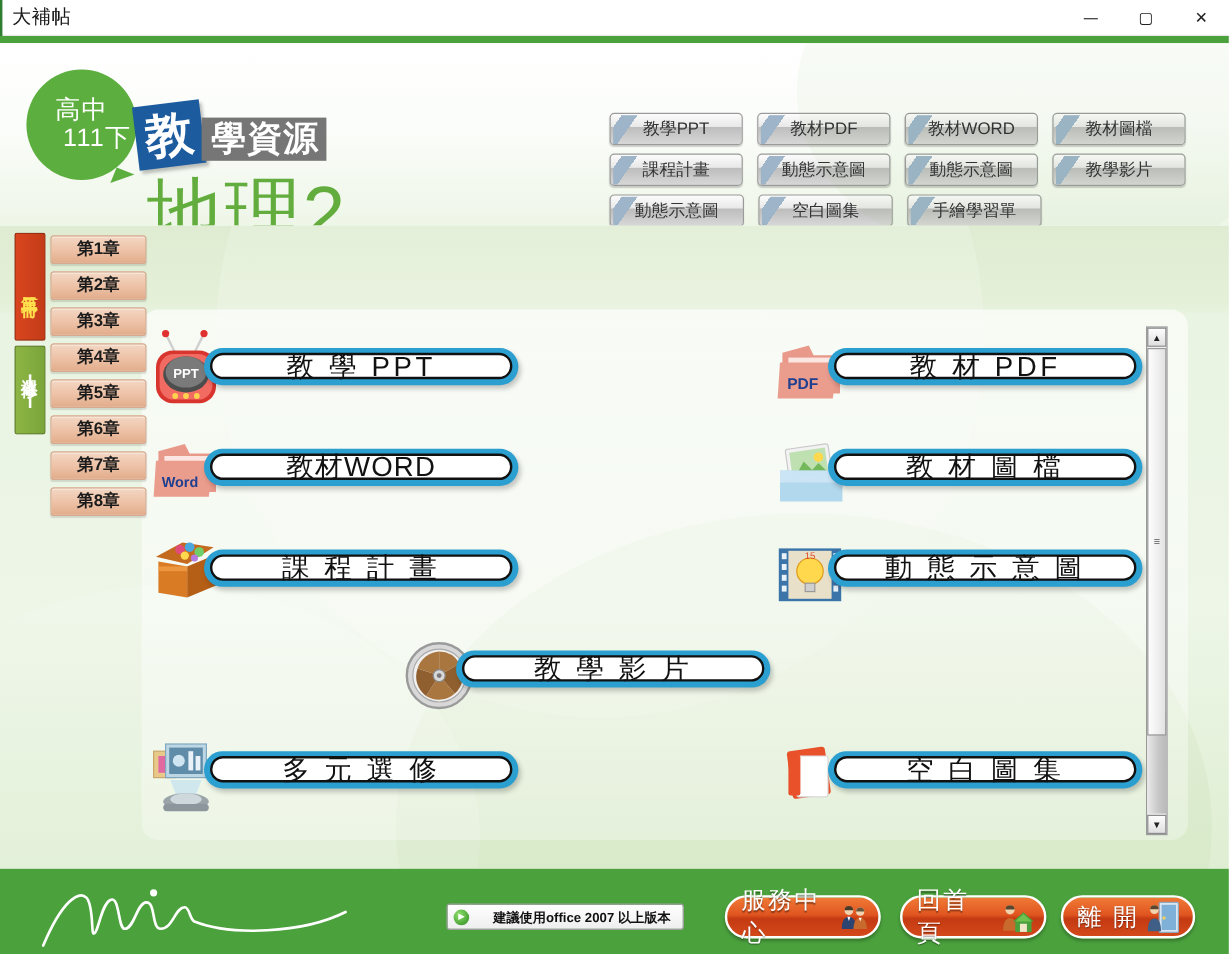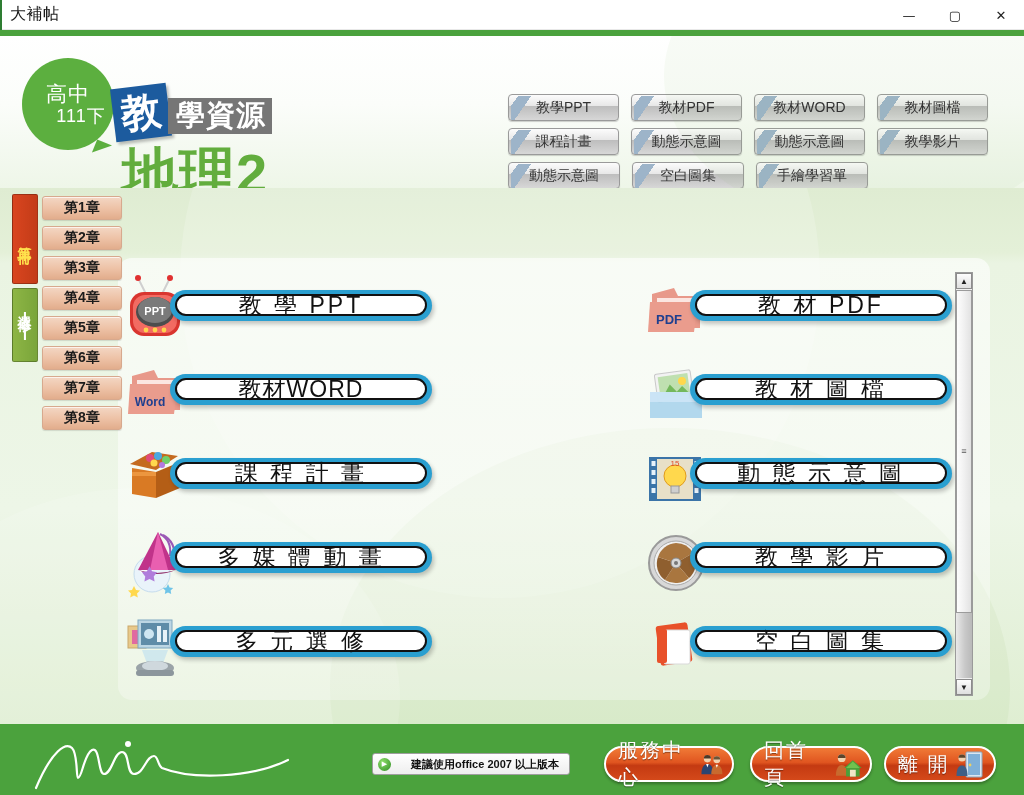--- a/index.html
+++ b/index.html
@@ -46,40 +46,40 @@
     position: absolute; left: 22px; top: 22px; width: 92px; height: 92px;
     border-radius: 50%; background: #5caf3f; color: #fff;
     display: flex; flex-direction: column; align-items: center; justify-content: center;
     line-height: 1.12; font-size: 21px; letter-spacing: 1px;
   }
   .bubble::after{
     content:""; position:absolute; right:4px; bottom:-6px;
     width:0;height:0;border-left:16px solid #5caf3f;
     border-bottom:14px solid transparent; transform: rotate(22deg);
   }
-  .bubble .l2{ font-size:18px;margin-left:26px; }
+  .bubble .l2{ font-size:21px;margin-left:26px; }
 
   .jiao {
     position: absolute; left: 113px; top: 50px; width: 56px; height: 53px;
     background: #1c5b9e; color: #fff; font-size: 40px; font-weight: bold;
     display:flex;align-items:center;justify-content:center;
     transform: rotate(-7deg);
     font-family:"DejaVu Serif","Liberation Serif",serif;
     box-shadow: 2px 3px 3px rgba(0,0,0,.25);
   }
   .ziyuan {
     position: absolute; left: 168px; top: 62px; height: 36px;
     background: #767676; color: #fff; font-size: 29px; font-weight: bold;
     padding: 0 6px 3px 8px; letter-spacing: 1px; line-height: 34px;
     font-family:"DejaVu Serif","Liberation Serif",serif;
   }
   .subject {
     position: absolute; left: 122px; top: 110px;
-    color: #62ad3d; font-size: 56px; letter-spacing: 1px; line-height: 1;
-    font-weight: bold;
+    color: #62ad3d; font-size: 64px; letter-spacing: 1px; line-height: 1;
+    font-weight: normal;
   }
 
   
   .hgrid { position: absolute; left: 508px; top: 58px; width: 480px; }
   .hrow { display: flex; gap: 12px; margin-bottom: 7px; }
   .hbtn {
     position: relative; width: 112px; height: 27px; border-radius: 4px;
     background: linear-gradient(180deg,#fcfcfc 0%,#e8e8e8 42%,#bdbdbd 44%,#d7d7d7 100%);
     border: 1px solid #9a9a9a;
     display: flex; align-items: center; justify-content: center;
@@ -435,39 +435,20 @@
             <text x="31" y="24" font-size="8" fill="#e04b2a" text-anchor="middle" font-family="Liberation Sans, sans-serif">15</text>
           </svg>
         </div>
         <div class="pill">
           <div class="inner">動 態 示 意 圖</div>
         </div>
       </div>
     </div>
 
     <div class="irow">
-      <div class="icell">
-        <div class="ico">
-          <svg viewBox="0 0 68 74">
-            <circle cx="28" cy="48" r="18" fill="#e9f3fa" stroke="#c5dced"></circle>
-            <circle cx="22" cy="42" r="7" fill="#ffffff" opacity=".75"></circle>
-            <path d="M34 6 L52 44 L14 44 Z" fill="#c0338a"></path>
-            <path d="M34 6 L44 44 L26 44 Z" fill="#e95fb0"></path>
-            <path d="M14 44 Q32 52 52 44 Q32 50 14 44 Z" fill="#8e2a66"></path>
-            <path d="M36 8 Q48 14 46 30" stroke="#9b59b6" stroke-width="2" fill="none"></path>
-            <path d="M39 9 Q52 16 50 32" stroke="#9b59b6" stroke-width="2" fill="none"></path>
-            <path d="M26 44 l3 6 l6 1 l-4 5 l1 6 l-6 -3 l-6 3 l1 -6 l-4 -5 l6 -1 Z" fill="#b07ddb" transform="translate(0,-4) scale(.85) translate(4,8)"></path>
-            <path d="M10 60 l2 4 l4 .6 l-3 3 l.8 4 l-3.8 -2 l-3.8 2 l.8 -4 l-3 -3 l4 -.6 Z" fill="#ffd84d"></path>
-            <path d="M44 58 l1.6 3.4 l3.6 .5 l-2.6 2.6 l.6 3.6 l-3.2 -1.7 l-3.2 1.7 l.6 -3.6 l-2.6 -2.6 l3.6 -.5 Z" fill="#6fc4e8"></path>
-          </svg>
-        </div>
-        <div class="pill">
-          <div class="inner">多 媒 體 動 畫</div>
-        </div>
-      </div>
 
       <div class="icell right">
         <div class="ico">
           <svg viewBox="0 0 68 74">
             <circle cx="32" cy="37" r="27" fill="#d8d8d8" stroke="#9a9a9a" stroke-width="2"></circle>
             <circle cx="32" cy="37" r="22" fill="#f0f0f0"></circle>
             <circle cx="32" cy="37" r="22" fill="none" stroke="#aaa"></circle>
             <path d="M32 37 L32 17 A20 20 0 0 1 49 27 Z" fill="#a9763f"></path>
             <path d="M32 37 L49 27 A20 20 0 0 1 45 52 Z" fill="#8f5f2f"></path>
             <path d="M32 37 L45 52 A20 20 0 0 1 21 54 Z" fill="#a9763f"></path>

